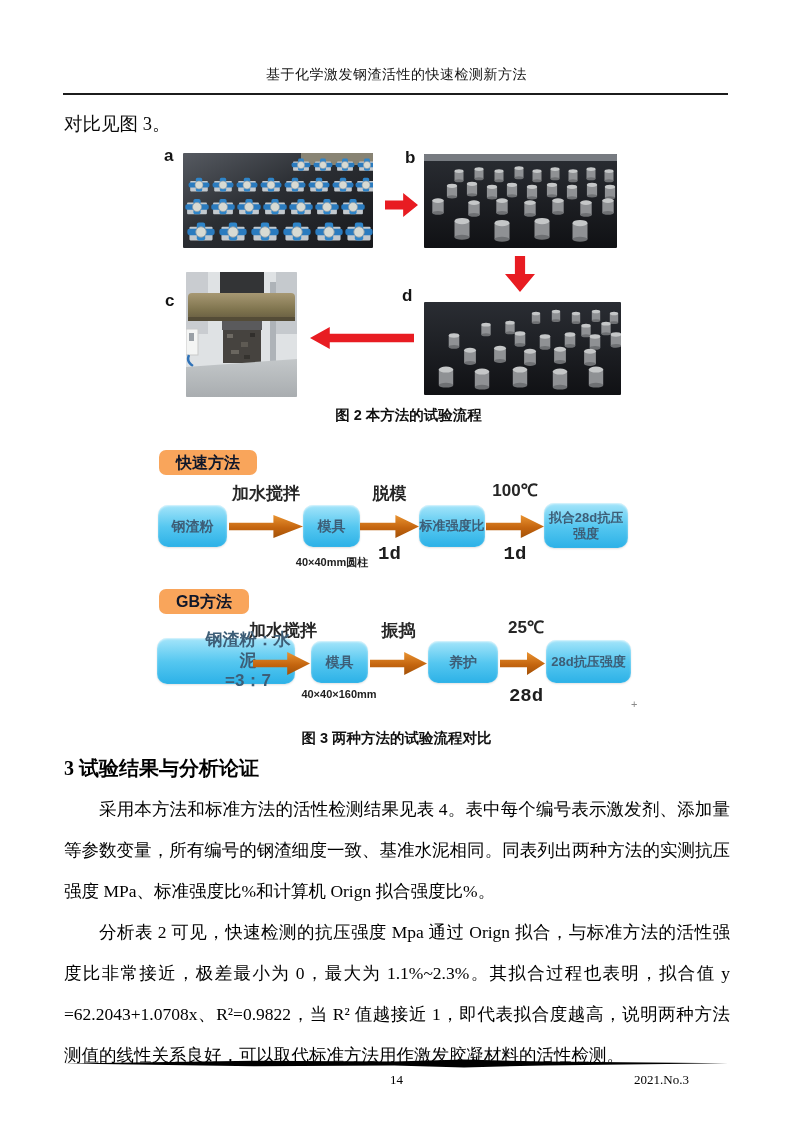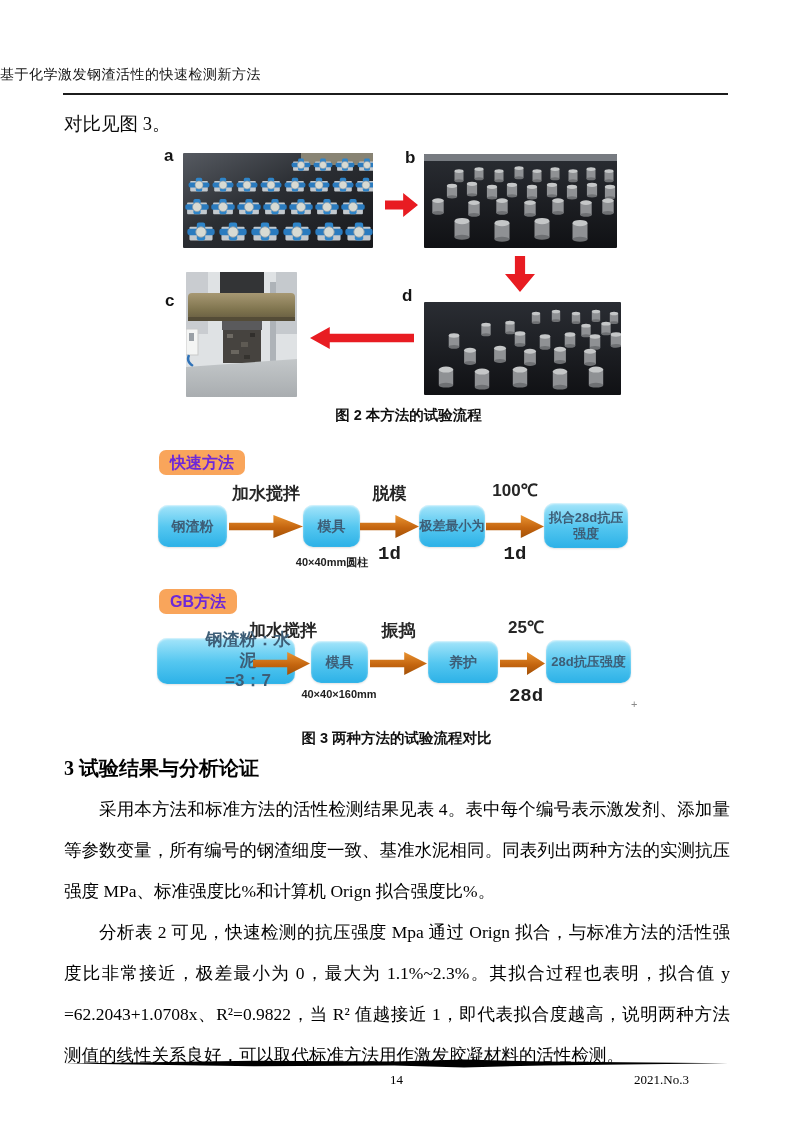--- a/index.html
+++ b/index.html
@@ -1,37 +1,37 @@
 <!DOCTYPE html>
 <html><head>
 <meta charset="utf-8">
 <style>
   html,body{margin:0;padding:0;background:#888;}
   .page{position:relative;width:793px;height:1122px;margin:0 auto;background:#ffffff;
         font-family:"Liberation Serif","DejaVu Serif",serif;color:#000;overflow:hidden;}
   .abs{position:absolute;}
 
   
-  .running-head{top:66px;left:0;width:100%;text-align:left;font-size:14px;color:#141414;letter-spacing:.5px;}
+  .running-head{top:66px;left:0;width:100%;text-align:center;font-size:14px;color:#141414;letter-spacing:.5px;}
   .head-rule{top:93px;left:63px;width:665px;height:2px;background:#1c1c1c;}
   .intro{top:111px;left:64px;font-size:18.5px;color:#0a0a0a;}
 
   
   .panel-label{font-family:"Liberation Sans",sans-serif;font-weight:700;font-size:17px;color:#141414;}
   .photo{position:absolute;overflow:hidden;border-radius:1px;}
   .photo svg{display:block;}
   .red-right{background:#e81c22;clip-path:polygon(0 31%,55% 31%,55% 0,100% 50%,55% 100%,55% 69%,0 69%);}
   .red-down{background:#e81c22;clip-path:polygon(33% 0,67% 0,67% 50%,100% 50%,50% 100%,0 50%,33% 50%);}
   .red-left{background:#e81c22;clip-path:polygon(0 50%,19% 0,19% 31%,100% 31%,100% 69%,19% 69%,19% 100%);}
   .fig-caption{left:0;width:100%;text-align:center;font-family:"Liberation Sans",sans-serif;
                font-weight:600;font-size:14.5px;color:#111;}
 
   
-  .badge{background:#f9a55b;border-radius:7px;color:#6d28d9;font-weight:700;
-         font-family:"Liberation Sans",sans-serif;font-size:16px;padding:3px 11px;line-height:1.2;}
+  .badge{background:#f9a55b;border-radius:7px;color:#0f172a;font-weight:700;
+         font-family:"Liberation Sans",sans-serif;font-size:16px;padding:3px 17px;line-height:1.2;}
   .fc-box{background:linear-gradient(180deg,#a5e5fa 0%,#55c7f0 52%,#2cb1e7 100%);
           border-radius:10px;display:flex;align-items:center;justify-content:center;
           color:#3d5e77;font-family:"Liberation Sans",sans-serif;font-weight:700;
           text-align:center;white-space:pre-line;line-height:1.2;
           box-shadow:inset 0 1px 2px rgba(255,255,255,.65), 0 1px 2px rgba(0,0,0,.12);}
   .fc-arrow{background:linear-gradient(180deg,#ef9a36 0%,#c4650f 55%,#9c4d06 100%);
             clip-path:polygon(0 36%,60% 36%,60% 7%,100% 50%,60% 93%,60% 64%,0 64%);}
   .fc-top{text-align:center;font-family:"Liberation Sans",sans-serif;font-weight:700;color:#262626;font-size:17px;}
   .fc-bot{text-align:center;font-family:Liberation Mono, monospace;font-weight:700;color:#1e1e1e;font-size:19px;}
   .fc-note{text-align:center;font-family:"Liberation Sans",sans-serif;font-weight:700;color:#1e1e1e;font-size:11px;}
@@ -232,21 +232,21 @@
     <div class="abs badge" style="left:159px;top:450px;">快速方法</div>
 
     <div class="abs fc-top" style="left:229px;top:482px;width:74px;">加水搅拌</div>
     <div class="abs fc-top" style="left:360px;top:482px;width:59px;">脱模</div>
     <div class="abs fc-top" style="left:486px;top:478px;width:58px;">100℃</div>
 
     <div class="abs fc-box" style="left:158px;top:505px;width:69px;height:42px;font-size:14px;">钢渣粉</div>
     <div class="abs fc-arrow" style="left:229px;top:513px;width:74px;height:27px;"></div>
     <div class="abs fc-box" style="left:303px;top:505px;width:57px;height:42px;font-size:14px;">模具</div>
     <div class="abs fc-arrow" style="left:360px;top:513px;width:59px;height:27px;"></div>
-    <div class="abs fc-box" style="left:419px;top:505px;width:66px;height:42px;font-size:13px;">极差最小为</div>
+    <div class="abs fc-box" style="left:419px;top:505px;width:66px;height:42px;font-size:13px;">标准强度比</div>
     <div class="abs fc-arrow" style="left:486px;top:513px;width:58px;height:27px;"></div>
     <div class="abs fc-box" style="left:544px;top:503px;width:84px;height:45px;font-size:13px;">拟合28d抗压
 强度</div>
 
     <div class="abs fc-note" style="left:291px;top:555px;width:82px;text-align:center;">40×40mm圆柱</div>
     <div class="abs fc-bot" style="left:360px;top:543px;width:59px;">1d</div>
     <div class="abs fc-bot" style="left:486px;top:543px;width:58px;">1d</div>
 
     <div class="abs badge" style="left:159px;top:589px;">GB方法</div>
 

